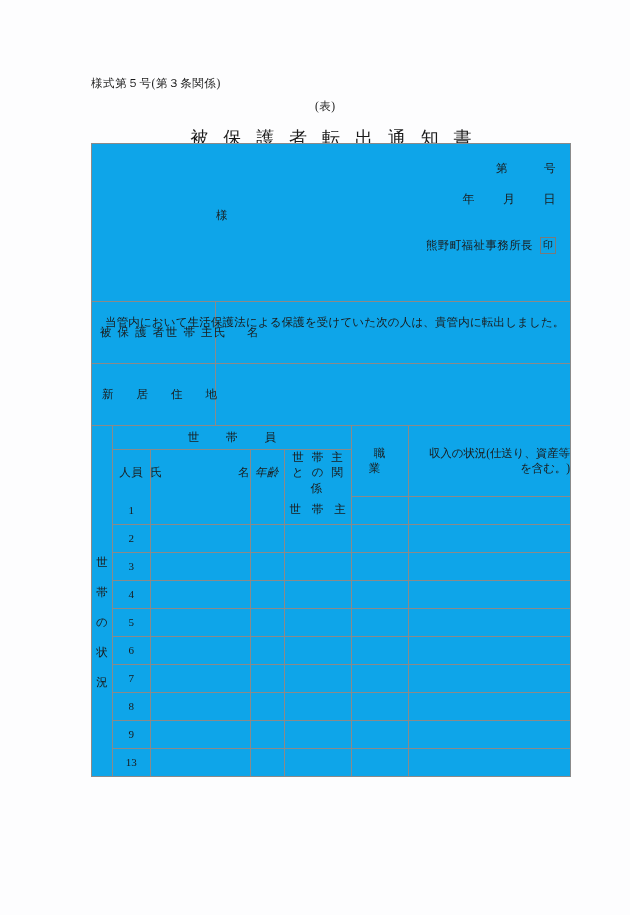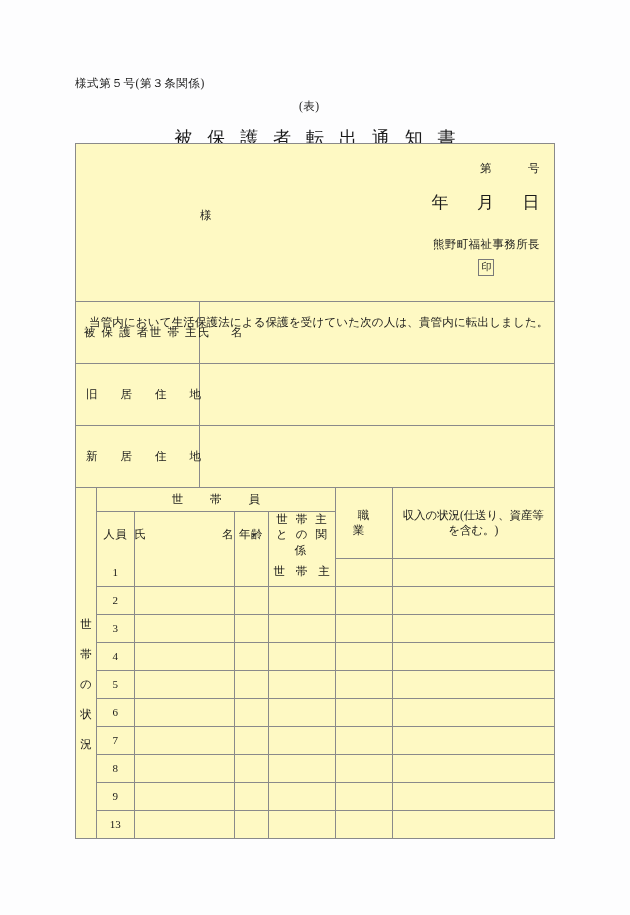--- a/index.html
+++ b/index.html
@@ -13,21 +13,21 @@
     height: 915px;
     position: relative;
     font-family: "Liberation Serif", "DejaVu Serif", serif;
     color: #1a1a1a;
     background: #fdfdfe;
     overflow: hidden;
   }
 
   .page {
     position: absolute;
-    left: 0; top: 0;
+    left: 16px; top: 0;
     width: 592px;
     height: 915px;
   }
 
   
   .form-no {
     position: absolute;
     left: 75px;
     top: 76px;
     font-size: 11.5px;
@@ -55,21 +55,21 @@
   }
 
   
   .frame {
     position: absolute;
     left: 75px;
     top: 143px;
     width: 480px;
     border: 1px solid #8a8a8a;
     box-sizing: border-box;
-    background: #fef9c3;
+    background: #0ea5e9;
   }
 
   
   .head-block {
     position: relative;
     height: 157px;
     box-sizing: border-box;
   }
   .kv-no {
     position: absolute;
@@ -77,21 +77,21 @@
     top: 17px;
     font-size: 11.5px;
     letter-spacing: 0.5px;
     white-space: nowrap;
   }
   .kv-no .sp { display: inline-block; width: 36px; }
   .kv-date {
     position: absolute;
     right: 14px;
     top: 47px;
-    font-size: 17px;
+    font-size: 12px;
     letter-spacing: 0.5px;
     white-space: nowrap;
   }
   .kv-date .sp { display: inline-block; width: 28px; }
   .addressee {
     position: absolute;
     left: 124px;
     top: 64px;
     font-size: 11.5px;
     white-space: nowrap;
@@ -99,21 +99,20 @@
   .issuer {
     position: absolute;
     right: 14px;
     top: 93px;
     font-size: 11.5px;
     letter-spacing: 0.4px;
     white-space: nowrap;
     display: flex;
     align-items: center;
     gap: 7px;
-    flex-direction: column;
   }
   .seal {
     display: inline-block;
     border: 1px solid #7a7a7a;
     font-size: 10px;
     line-height: 1;
     padding: 2px 2px 3px 2px;
     letter-spacing: 0;
   }
   .body-text {
@@ -225,31 +224,31 @@
   th.nin  { letter-spacing: 0.5px; margin-top: 37px; }
   th.name {
     text-align: left;
     padding: 0 7px;
   }
   th.name .spread {
     display: flex;
     justify-content: space-between;
     width: 100%;
   }
-  th.age { letter-spacing: 0.5px; }
+  th.age { letter-spacing: 0.5px; font-style: italic; }
   th.rel .two {
     display: flex;
     flex-direction: column;
     line-height: 1.35;
     letter-spacing: 2.6px;
     text-indent: 2.6px;
   }
   th.job { letter-spacing: 10px; text-indent: 10px; }
   th.inc {
-    text-align: center;
+    text-align: right;
     padding: 0 5px;
     line-height: 1.3;
     letter-spacing: -0.1px;
   }
   td.num { height: 25px; text-align: center; font-size: 11px; }
   td.rel-first { letter-spacing: 4px; text-indent: 4px; text-align: center; }
 </style>
 </head>
 <body>
 
@@ -287,26 +286,20 @@
           <div class="lbl-two-line">
             <span>被 保 護 者</span>
             <span>世  帯  主</span>
           </div>
           <div class="lbl-right">氏　名</div>
         </div>
       </div>
       <div class="info-value"></div>
     </div>
 
-    <div class="info-row">
-      <div class="info-label">
-        <div class="lbl-spread">旧　　居　　住　　地</div>
-      </div>
-      <div class="info-value"></div>
-    </div>
 
     <div class="info-row">
       <div class="info-label">
         <div class="lbl-spread">新　　居　　住　　地</div>
       </div>
       <div class="info-value"></div>
     </div>
 
     <div class="hh-wrap">
 

